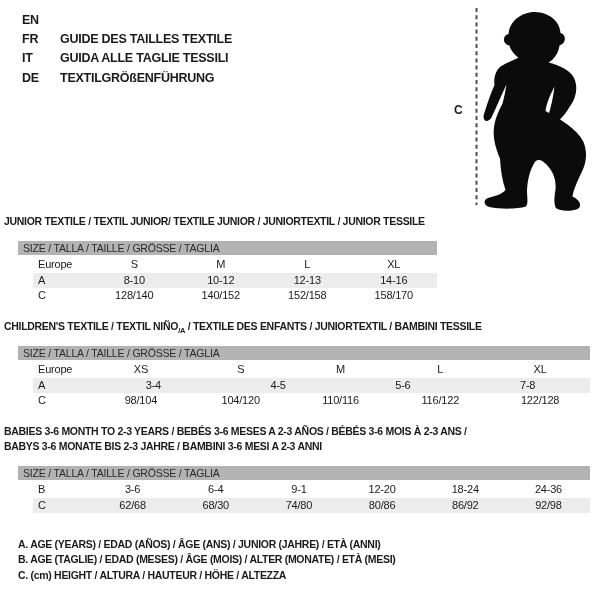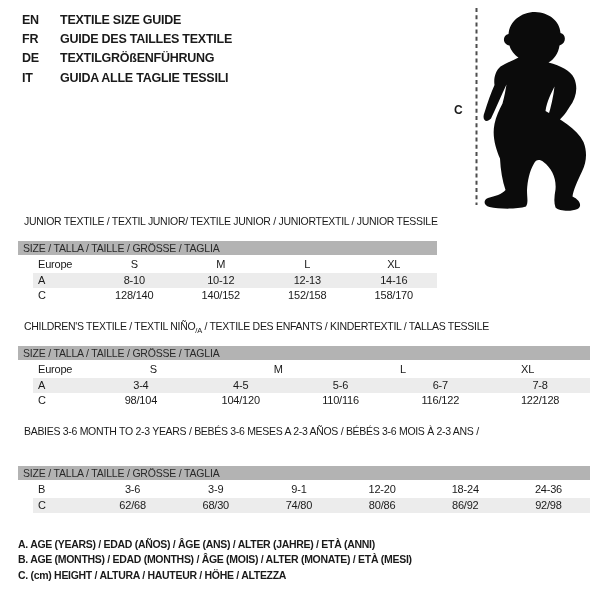--- a/index.html
+++ b/index.html
@@ -10,21 +10,21 @@
   .lang-block{position:absolute;left:22px;top:10px;}
   .lang-row{display:flex;height:19.3px;align-items:center;font-weight:bold;font-size:12.5px;letter-spacing:-0.25px;white-space:nowrap;}
   .lang-code{width:38px;flex:0 0 38px;}
 
   
   .figure-wrap{position:absolute;left:440px;top:0;width:160px;height:220px;}
   .figure-wrap svg{display:block;}
   .height-label{position:absolute;left:14px;top:103px;font-weight:bold;font-size:12px;}
 
   
-  .section-title{position:absolute;left:24px;font-weight:normal;font-size:10.5px;letter-spacing:-0.3px;white-space:nowrap;line-height:15px;}
+  .section-title{position:absolute;left:4px;font-weight:bold;font-size:10.5px;letter-spacing:-0.3px;white-space:nowrap;line-height:15px;}
   .section-title sub{font-size:7.5px;}
   .title-1{top:214px;}
   .title-2{top:319px;}
   .title-3{top:424px;}
 
   
   .size-table{position:absolute;left:18px;}
   .table-1{top:241px;width:419px;}
   .table-2{top:346px;width:572px;}
   .table-3{top:466px;width:572px;}
@@ -38,33 +38,32 @@
   .footnote{height:15.3px;line-height:15.3px;font-weight:bold;font-size:10.5px;letter-spacing:-0.3px;white-space:nowrap;}
 </style>
 </head>
 <body>
 
 <div class="canvas">
 
   <div class="lang-block">
     <div class="lang-row">
       <span class="lang-code">EN</span>
-      <span class="lang-title">TEXTILE SIZE GUIDE</span>
     </div>
     <div class="lang-row">
       <span class="lang-code">FR</span>
       <span class="lang-title">GUIDE DES TAILLES TEXTILE</span>
     </div>
     <div class="lang-row">
+      <span class="lang-code">IT</span>
+      <span class="lang-title">GUIDA ALLE TAGLIE TESSILI</span>
+    </div>
+    <div class="lang-row">
       <span class="lang-code">DE</span>
       <span class="lang-title">TEXTILGRÖßENFÜHRUNG</span>
-    </div>
-    <div class="lang-row">
-      <span class="lang-code">IT</span>
-      <span class="lang-title">GUIDA ALLE TAGLIE TESSILI</span>
     </div>
   </div>
 
   <div class="figure-wrap">
     <svg width="160" height="220" viewBox="0 0 160 220">
       <line x1="36.5" y1="8" x2="36.5" y2="205" stroke="#4d4d4d" stroke-width="2" stroke-dasharray="4 3.2"></line>
       <path fill="#0b0b0b" d="
         M95,12
         C109,12.5 120,21 120.5,33
         C126,34 127,43 119.5,45.5
@@ -126,73 +125,74 @@
         </div>
         <div class="t-row">
           <div class="t-label">C</div>
           <div class="t-cell">128/140</div>
           <div class="t-cell">140/152</div>
           <div class="t-cell">152/158</div>
           <div class="t-cell">158/170</div>
         </div>
       </div>
       <div class="section-title title-2">
-        <div class="title-line"><span>CHILDREN'S TEXTILE / TEXTIL NIÑO</span><sub>/A</sub><span> / TEXTILE DES ENFANTS / KINDERTEXTIL / TALLAS TESSILE</span></div>
+        <div class="title-line"><span>CHILDREN'S TEXTILE / TEXTIL NIÑO</span><sub>/A</sub><span> / TEXTILE DES ENFANTS / JUNIORTEXTIL / BAMBINI TESSILE</span></div>
       </div>
       <div class="size-table table-2">
         <div class="size-bar" style="background: rgb(179, 179, 179);">SIZE / TALLA / TAILLE / GRÖSSE / TAGLIA</div>
         <div class="t-row">
           <div class="t-label">Europe</div>
+          <div class="t-cell">XS</div>
           <div class="t-cell">S</div>
           <div class="t-cell">M</div>
           <div class="t-cell">L</div>
           <div class="t-cell">XL</div>
         </div>
         <div class="t-row" style="background: rgb(236, 236, 236);">
           <div class="t-label">A</div>
           <div class="t-cell">3-4</div>
           <div class="t-cell">4-5</div>
           <div class="t-cell">5-6</div>
-          <div class="t-cell">6-7</div>
           <div class="t-cell">7-8</div>
         </div>
         <div class="t-row">
           <div class="t-label">C</div>
           <div class="t-cell">98/104</div>
           <div class="t-cell">104/120</div>
           <div class="t-cell">110/116</div>
           <div class="t-cell">116/122</div>
           <div class="t-cell">122/128</div>
         </div>
       </div>
       <div class="section-title title-3">
         <div class="title-line"><span>BABIES 3-6 MONTH TO 2-3 YEARS / BEBÉS 3-6 MESES A 2-3 AÑOS / BÉBÉS 3-6 MOIS À 2-3 ANS /</span></div>
+        <div class="title-line"><span>BABYS 3-6 MONATE BIS 2-3 JAHRE / BAMBINI 3-6 MESI A 2-3 ANNI</span></div>
       </div>
       <div class="size-table table-3">
         <div class="size-bar" style="background: rgb(179, 179, 179);">SIZE / TALLA / TAILLE / GRÖSSE / TAGLIA</div>
         <div class="t-row">
           <div class="t-label">B</div>
           <div class="t-cell">3-6</div>
-          <div class="t-cell">3-9</div>
+          <div class="t-cell">6-4</div>
           <div class="t-cell">9-1</div>
           <div class="t-cell">12-20</div>
           <div class="t-cell">18-24</div>
           <div class="t-cell">24-36</div>
         </div>
         <div class="t-row" style="background: rgb(236, 236, 236);">
           <div class="t-label">C</div>
           <div class="t-cell">62/68</div>
           <div class="t-cell">68/30</div>
           <div class="t-cell">74/80</div>
           <div class="t-cell">80/86</div>
           <div class="t-cell">86/92</div>
           <div class="t-cell">92/98</div>
         </div>
       </div>
     </div>
 
   <div class="footnotes" id="footnotes-host">
-      <div class="footnote">A. AGE (YEARS) / EDAD (AÑOS) / ÂGE (ANS) / ALTER (JAHRE) / ETÀ (ANNI)</div>
-      <div class="footnote">B. AGE (MONTHS) / EDAD (MONTHS) / ÂGE (MOIS) / ALTER (MONATE) / ETÀ (MESI)</div>
+      <div class="footnote">A. AGE (YEARS) / EDAD (AÑOS) / ÂGE (ANS) / JUNIOR (JAHRE) / ETÀ (ANNI)</div>
+      <div class="footnote">B. AGE (TAGLIE) / EDAD (MESES) / ÂGE (MOIS) / ALTER (MONATE) / ETÀ (MESI)</div>
       <div class="footnote">C. (cm) HEIGHT / ALTURA / HAUTEUR / HÖHE / ALTEZZA</div>
     </div>
 
 </div>
 
 </body></html>

